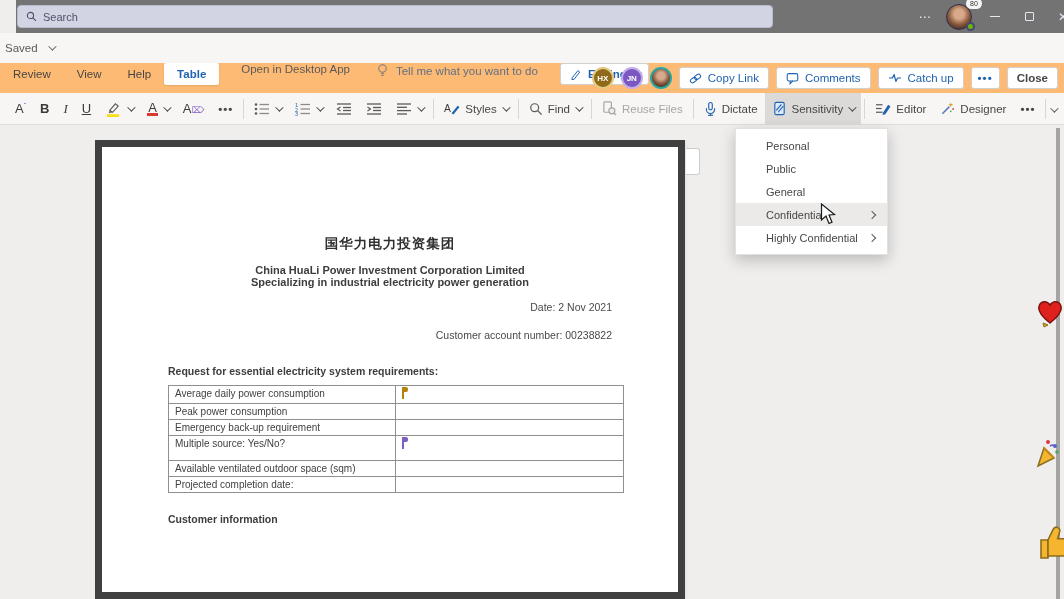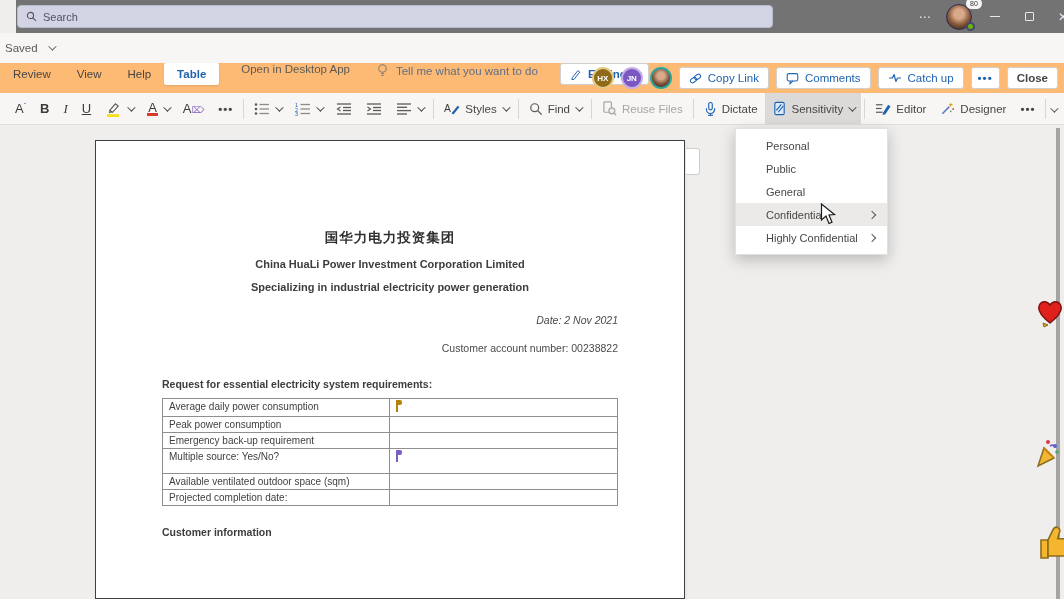--- a/index.html
+++ b/index.html
@@ -71,27 +71,27 @@
   .under-g { text-decoration:underline; }
   .fontsize-g sup { font-size:7px; color:#1f62b0; }
   .acolor { display:inline-block; line-height:11px; border-bottom:3px solid #d83b2d; padding:0 1px; }
   .disabled { color:#a8a6a4; }
   .pressed { background:#dcdad8;align-items:center; }
   .toolbar .label { white-space:nowrap; }
   .collapse-chev { position:absolute; right:8px; top:14px; color:#5c5a58; }
 
   
   .canvas { position:absolute; top:126px; left:0; width:1064px; height:473px; background:#efeeec; }
-  .page { position:absolute; left:95px; top:14px; width:590px; height:459px; background:#fff; border:1px solid #404040; box-shadow:1px 1px 3px rgba(0,0,0,.06); }
+  .page { position:absolute; left:95px; top:14px; width:590px; height:459px; background:#fff; border:7px solid #404040; box-shadow:1px 1px 3px rgba(0,0,0,.06); }
   .comment-tab { position:absolute; left:686px; top:22px; width:14px; height:27px; background:#fff; border:1px solid #cfcdcb; border-left:none; border-radius:0 3px 3px 0; }
   .doc { padding:0 66px; color:#3d3d3d; }
   .doc-cn { margin-top:88px; text-align:center; font-weight:700; font-size:13.5px; letter-spacing:1px; color:#2f2f2f; }
   .doc-en { margin-top:11px; text-align:center; font-weight:700; font-size:11px; }
-  .doc-sub { margin-top:11px; text-align:center; font-weight:700; font-size:11px; }
-  .doc-right { margin-top:21px; text-align:right; font-size:10.5px; color:#4a4a4a;font-style:italic; }
+  .doc-sub { text-align:center; font-weight:700; font-size:11px; }
+  .doc-right { margin-top:13px; text-align:right; font-size:10.5px; color:#4a4a4a; }
   .doc-right2 { margin-top:16px; text-align:right; font-size:10.5px; color:#4a4a4a; }
   .doc-h { margin-top:24px; font-weight:700; font-size:10.5px; }
   table.req { margin-top:8px; border-collapse:collapse; width:456px; table-layout:fixed; }
   table.req td { border:1px solid #8f8f8f; font-size:10px; line-height:13px; padding:1px 6px; vertical-align:top; color:#3f3f3f; }
   td.lbl { width:227px; white-space:pre-line; }
   .live-cursor { display:inline-block; position:relative; width:2px; height:11px; margin-top:1px; }
   .live-cursor::before { content:""; position:absolute; top:-1px; left:0; width:6px; height:5px; background:inherit; border-radius:0 2px 2px 0; }
   .doc-footer { margin-top:20px; font-weight:700; font-size:10.5px; }
 
   

